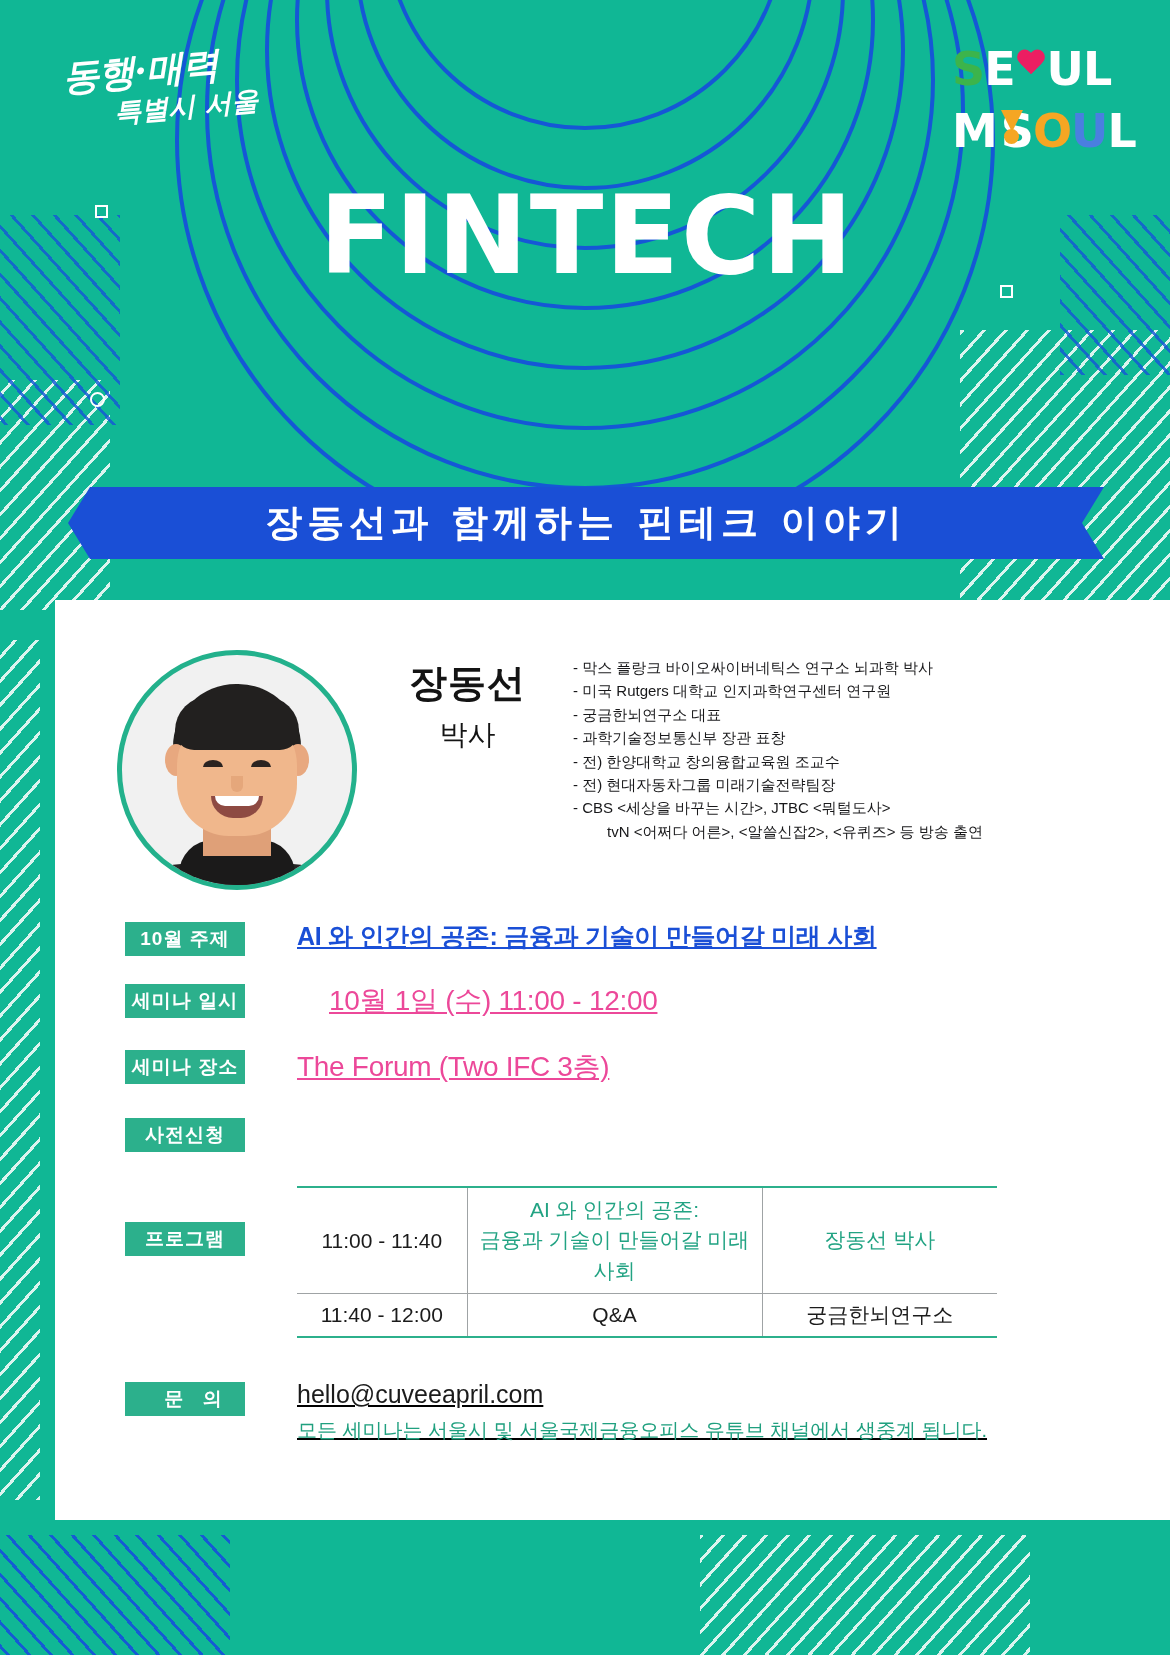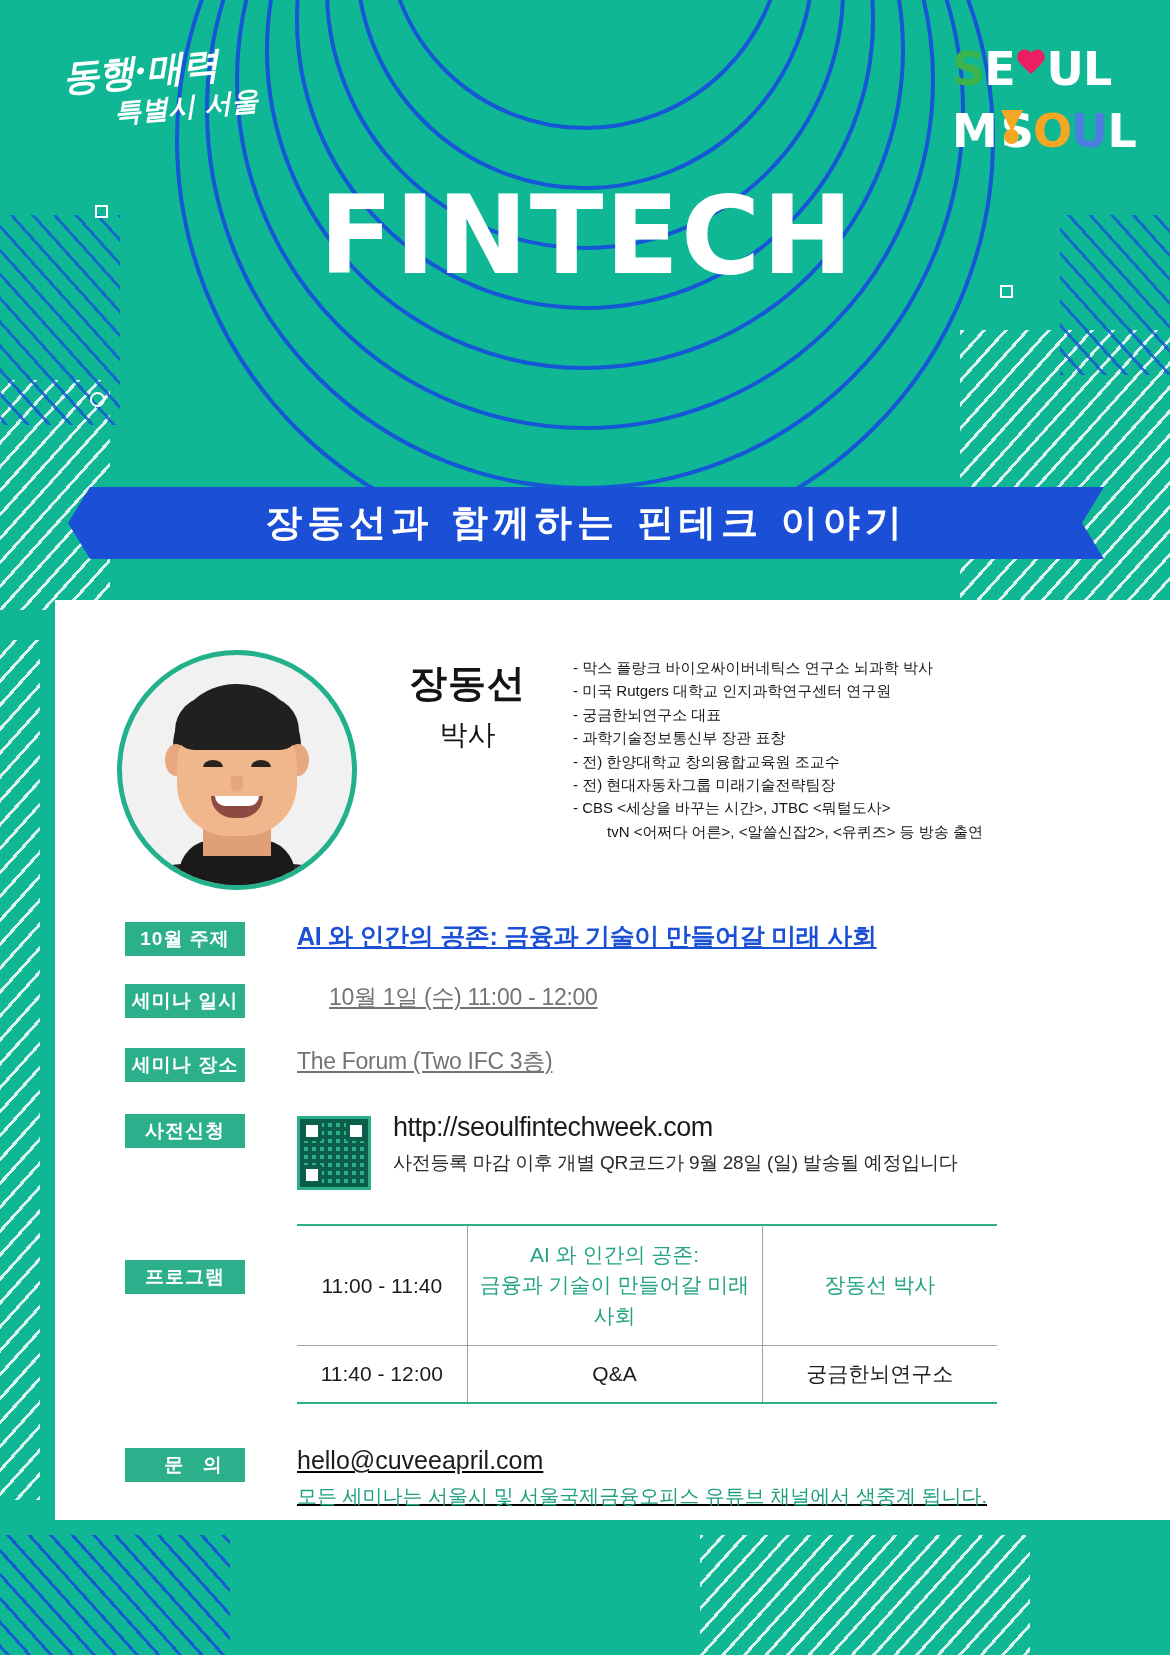--- a/index.html
+++ b/index.html
@@ -190,21 +190,21 @@
   .info { position: absolute; left: 0; top: 320px; width: 100%; }
   .row { position: relative; display: flex; align-items: flex-start; margin-bottom: 20px; }
   .tag {
     width: 120px; min-width: 120px; height: 34px; margin-left: 70px; margin-top: 2px;
     background: #2cb08c; color: #fff; font-size: 19px; font-weight: 700;
     display: flex; align-items: center; justify-content: center; letter-spacing: 1px;
   }
   .rowval { margin-left: 52px; text-decoration: underline; }
 
   .v-topic { font-size: 25px; font-weight: 800; color: #1a4fd6; letter-spacing: -.3px; }
-  .v-plain { font-size: 23px; color: #737373; letter-spacing: -.3px; }
+  .v-plain { font-size: 28px; color: #ec4899; letter-spacing: -.3px; }
 
   .apply-wrap { display: flex; align-items: flex-start; margin-left: 52px; }
   .qr {
     width: 74px; height: 74px; margin-top: 4px; flex: 0 0 74px;
     background:
       repeating-linear-gradient(0deg,#0b5e4a 0 4px,transparent 4px 8px),
       repeating-linear-gradient(90deg,#0b5e4a 0 4px,transparent 4px 8px),
       #2cb08c;
     position: relative; border: 3px solid #2cb08c;
   }
@@ -216,21 +216,21 @@
   .v-url { font-size: 27px; color: #1b1b1b; letter-spacing: -.5px; }
   .v-note { font-size: 19px; color: #2a2a2a; margin-top: 7px; letter-spacing: -.3px; }
 
   
   .prog-row { display: flex; align-items: flex-start; margin-top: 34px; }
   .prog-table {
     margin-left: 52px; width: 700px;
     border-collapse: collapse;
   }
   .prog-table td {
-    border: 1px solid #9fa3a5; padding: 14px 6px; text-align: center;
+    border: 1px solid #9fa3a5; padding: 7px 6px; text-align: center;
     font-size: 21px; color: #1b1b1b;
   }
   .prog-table tr:first-child td { border-top: 2px solid #2cb08c; }
   .prog-table tr:last-child td { border-bottom: 2px solid #2cb08c; }
   .prog-table td:first-child { border-left: none; width: 170px; }
   .prog-table td:last-child { border-right: none; width: 235px; }
   .prog-table td.green { color: #22a383; line-height: 1.45; }
 
   
   .contact-row { display: flex; align-items: flex-start; margin-top: 42px; }
@@ -351,31 +351,20 @@
       <div class="rowval v-plain">10월 1일 (수) 11:00 - 12:00</div>
     </div>
 
     <div class="row" style="margin-top:28px;">
       <div class="tag">세미나 장소</div>
       <div class="rowval v-plain">The Forum (Two IFC 3층)</div>
     </div>
 
     <div class="row" style="margin-top:30px;">
       <div class="tag">사전신청</div>
-      <div class="apply-wrap">
-        <div class="qr">
-          <span class="fp fp1"></span>
-            <span class="fp fp2"></span>
-            <span class="fp fp3"></span>
-        </div>
-        <div class="apply-txt">
-          <div class="v-url">http://seoulfintechweek.com</div>
-          <div class="v-note">사전등록 마감 이후 개별 QR코드가 9월 28일 (일) 발송될 예정입니다</div>
-        </div>
-      </div>
     </div>
 
     <div class="prog-row">
       <div class="tag" style="margin-top:36px;">프로그램</div>
       <table class="prog-table">
         <tbody>
             <tr>
           <td>11:00 - 11:40</td>
           <td class="green">
             <span>AI 와 인간의 공존:</span><br>

